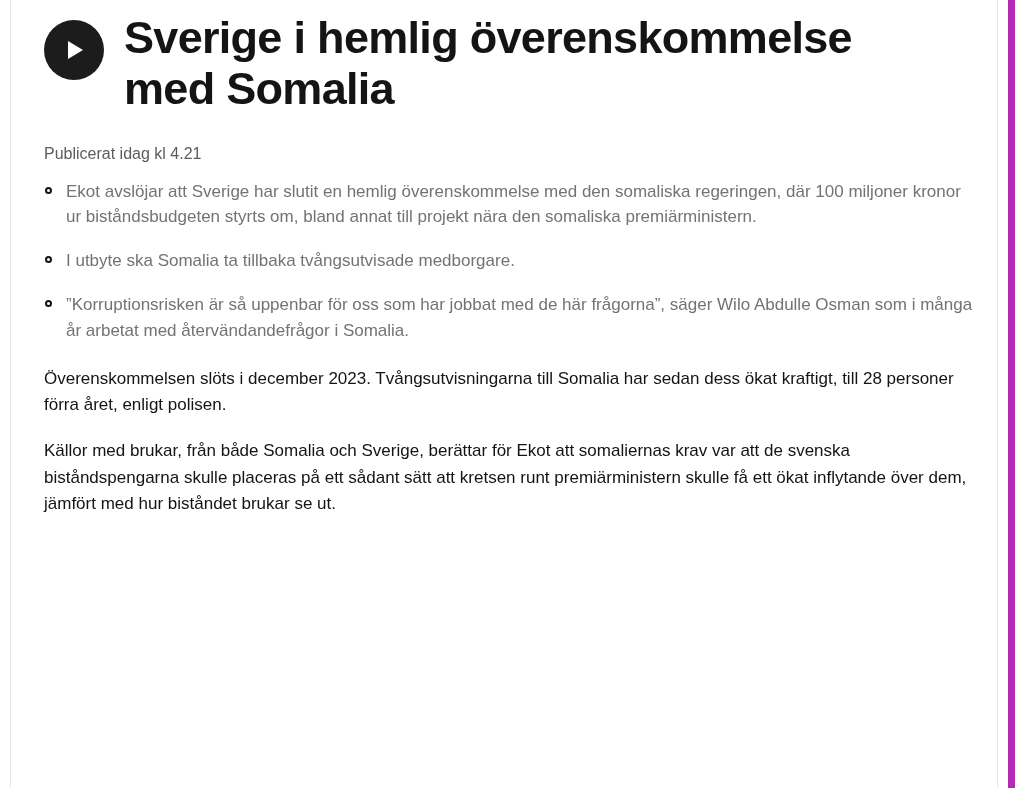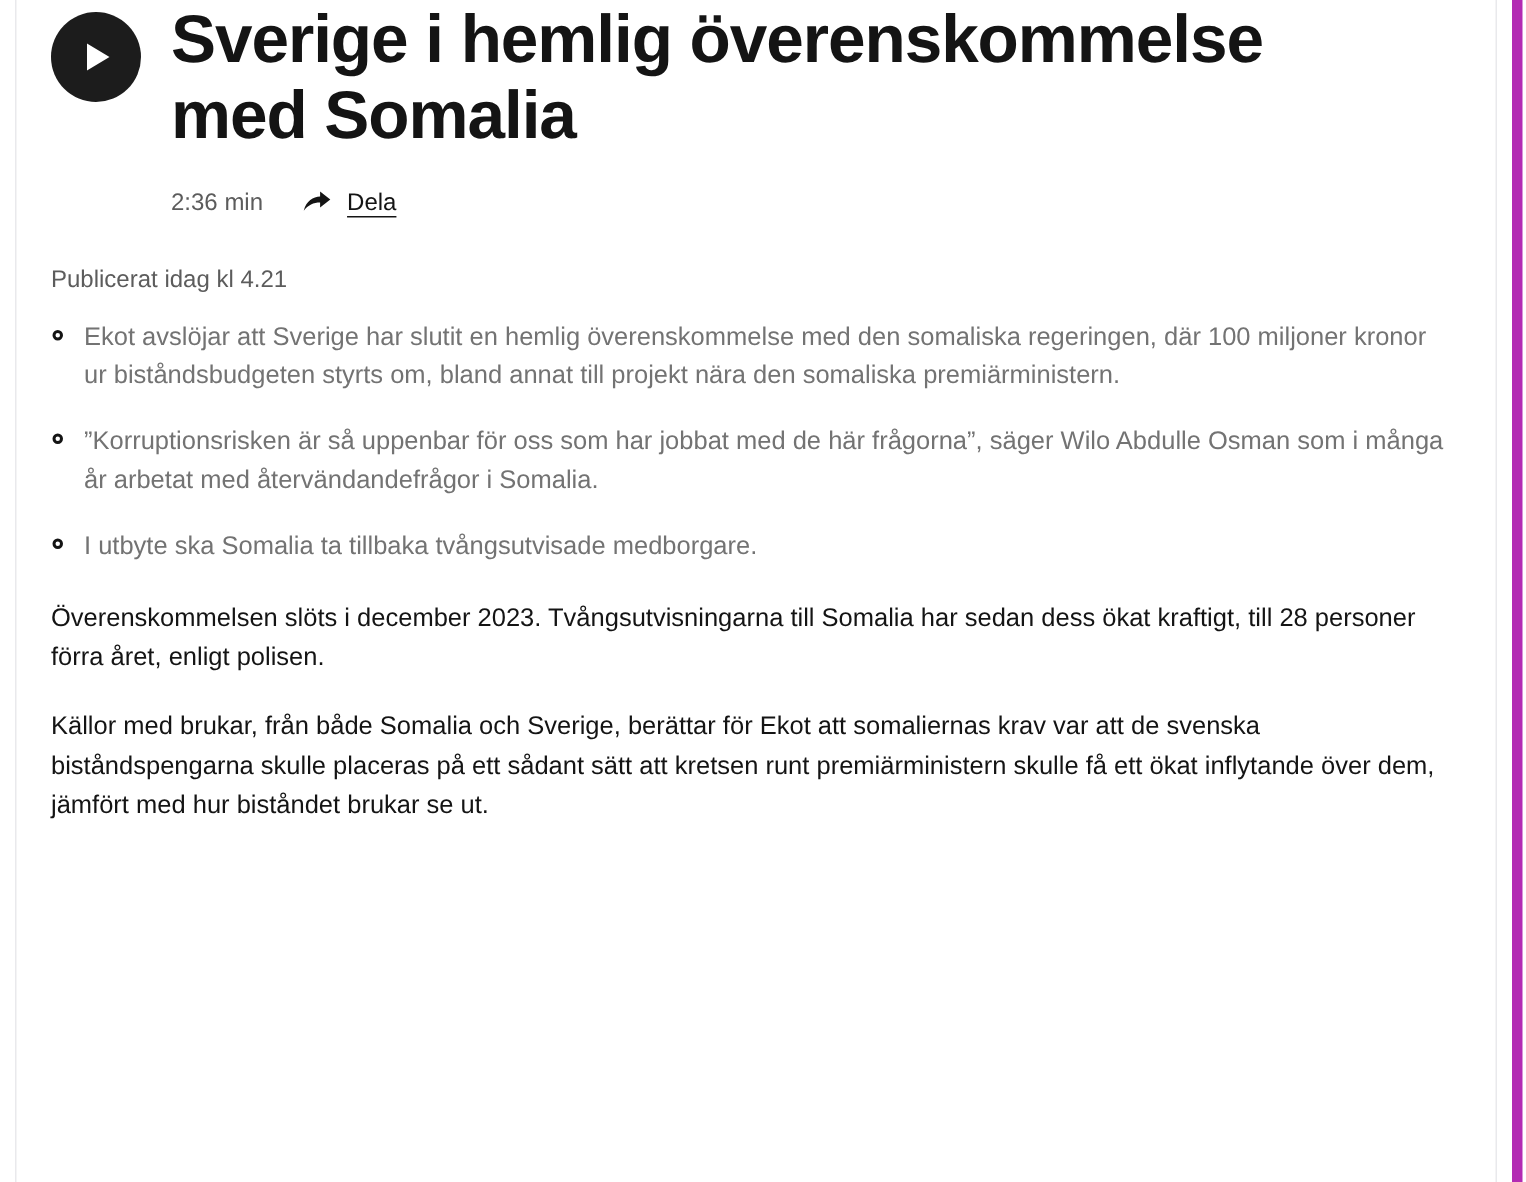--- a/index.html
+++ b/index.html
@@ -39,23 +39,24 @@
     top: 0;
     bottom: 0;
     right: 2px;
     width: 7px;
     background: #b32bb3;
   }
 
   
   .article {
     position: absolute;
-    left: 34px;
+    left: 44px;
     top: 0;
     width: 940px;
+    padding-top: 12px;
   }
 
   
   .headline-row {
     display: flex;
     align-items: flex-start;
     gap: 0px;
   }
 
   .play-button {
@@ -169,46 +170,35 @@
       <div class="play-button">
         <span>
           <svg width="22" height="24" viewBox="0 0 22 24" aria-hidden="true">
             <polygon points="5,3 20,12 5,21" fill="#ffffff"></polygon>
           </svg>
         </span>
       </div>
       <h1 class="headline">Sverige i hemlig överenskommelse med Somalia</h1>
     </div>
 
-    <div class="meta-row">
-      <span class="duration">2:36 min</span>
-      <span class="share-group">
-        <span class="share-icon">
-          <svg width="20" height="18" viewBox="0 0 20 18" aria-hidden="true">
-            <path d="M1.5 15.5 C3.2 8.8 7.8 6.2 12.4 6.0 L12.4 2.6 L19.2 8.0 L12.4 13.4 L12.4 10.0 C8.0 10.0 4.3 11.7 1.5 15.5 Z" fill="#141414"></path>
-          </svg>
-        </span>
-        <span class="share-label">Dela</span>
-      </span>
-    </div>
 
     <div class="published">Publicerat idag kl 4.21</div>
 
     <ul class="bullets">
       <li>
         <span class="bullet-ring"></span>
         <span>Ekot avslöjar att Sverige har slutit en hemlig överenskommelse med den somaliska regeringen, där 100 miljoner kronor ur biståndsbudgeten styrts om, bland annat till projekt nära den somaliska premiärministern.</span>
       </li>
       <li>
         <span class="bullet-ring"></span>
-        <span>”Korruptionsrisken är så uppenbar för oss som har jobbat med de här frågorna”, säger Wilo Abdulle Osman som i många år arbetat med återvändandefrågor i Somalia.</span>
+        <span>I utbyte ska Somalia ta tillbaka tvångsutvisade medborgare.</span>
       </li>
       <li>
         <span class="bullet-ring"></span>
-        <span>I utbyte ska Somalia ta tillbaka tvångsutvisade medborgare.</span>
+        <span>”Korruptionsrisken är så uppenbar för oss som har jobbat med de här frågorna”, säger Wilo Abdulle Osman som i många år arbetat med återvändandefrågor i Somalia.</span>
       </li>
     </ul>
 
     <div class="body-copy">
       <p class="para">
         <span class="lead">Överenskommelsen slöts i december 2023.</span><span> Tvångsutvisningarna till Somalia har sedan dess ökat kraftigt, till 28 personer förra året, enligt polisen.</span>
       </p>
       <p class="para">
         <span class="lead">Källor med brukar</span><span>, från både Somalia och Sverige, berättar för Ekot att somaliernas krav var att de svenska biståndspengarna skulle placeras på ett sådant sätt att kretsen runt premiärministern skulle få ett ökat inflytande över dem, jämfört med hur biståndet brukar se ut.</span>
       </p>

